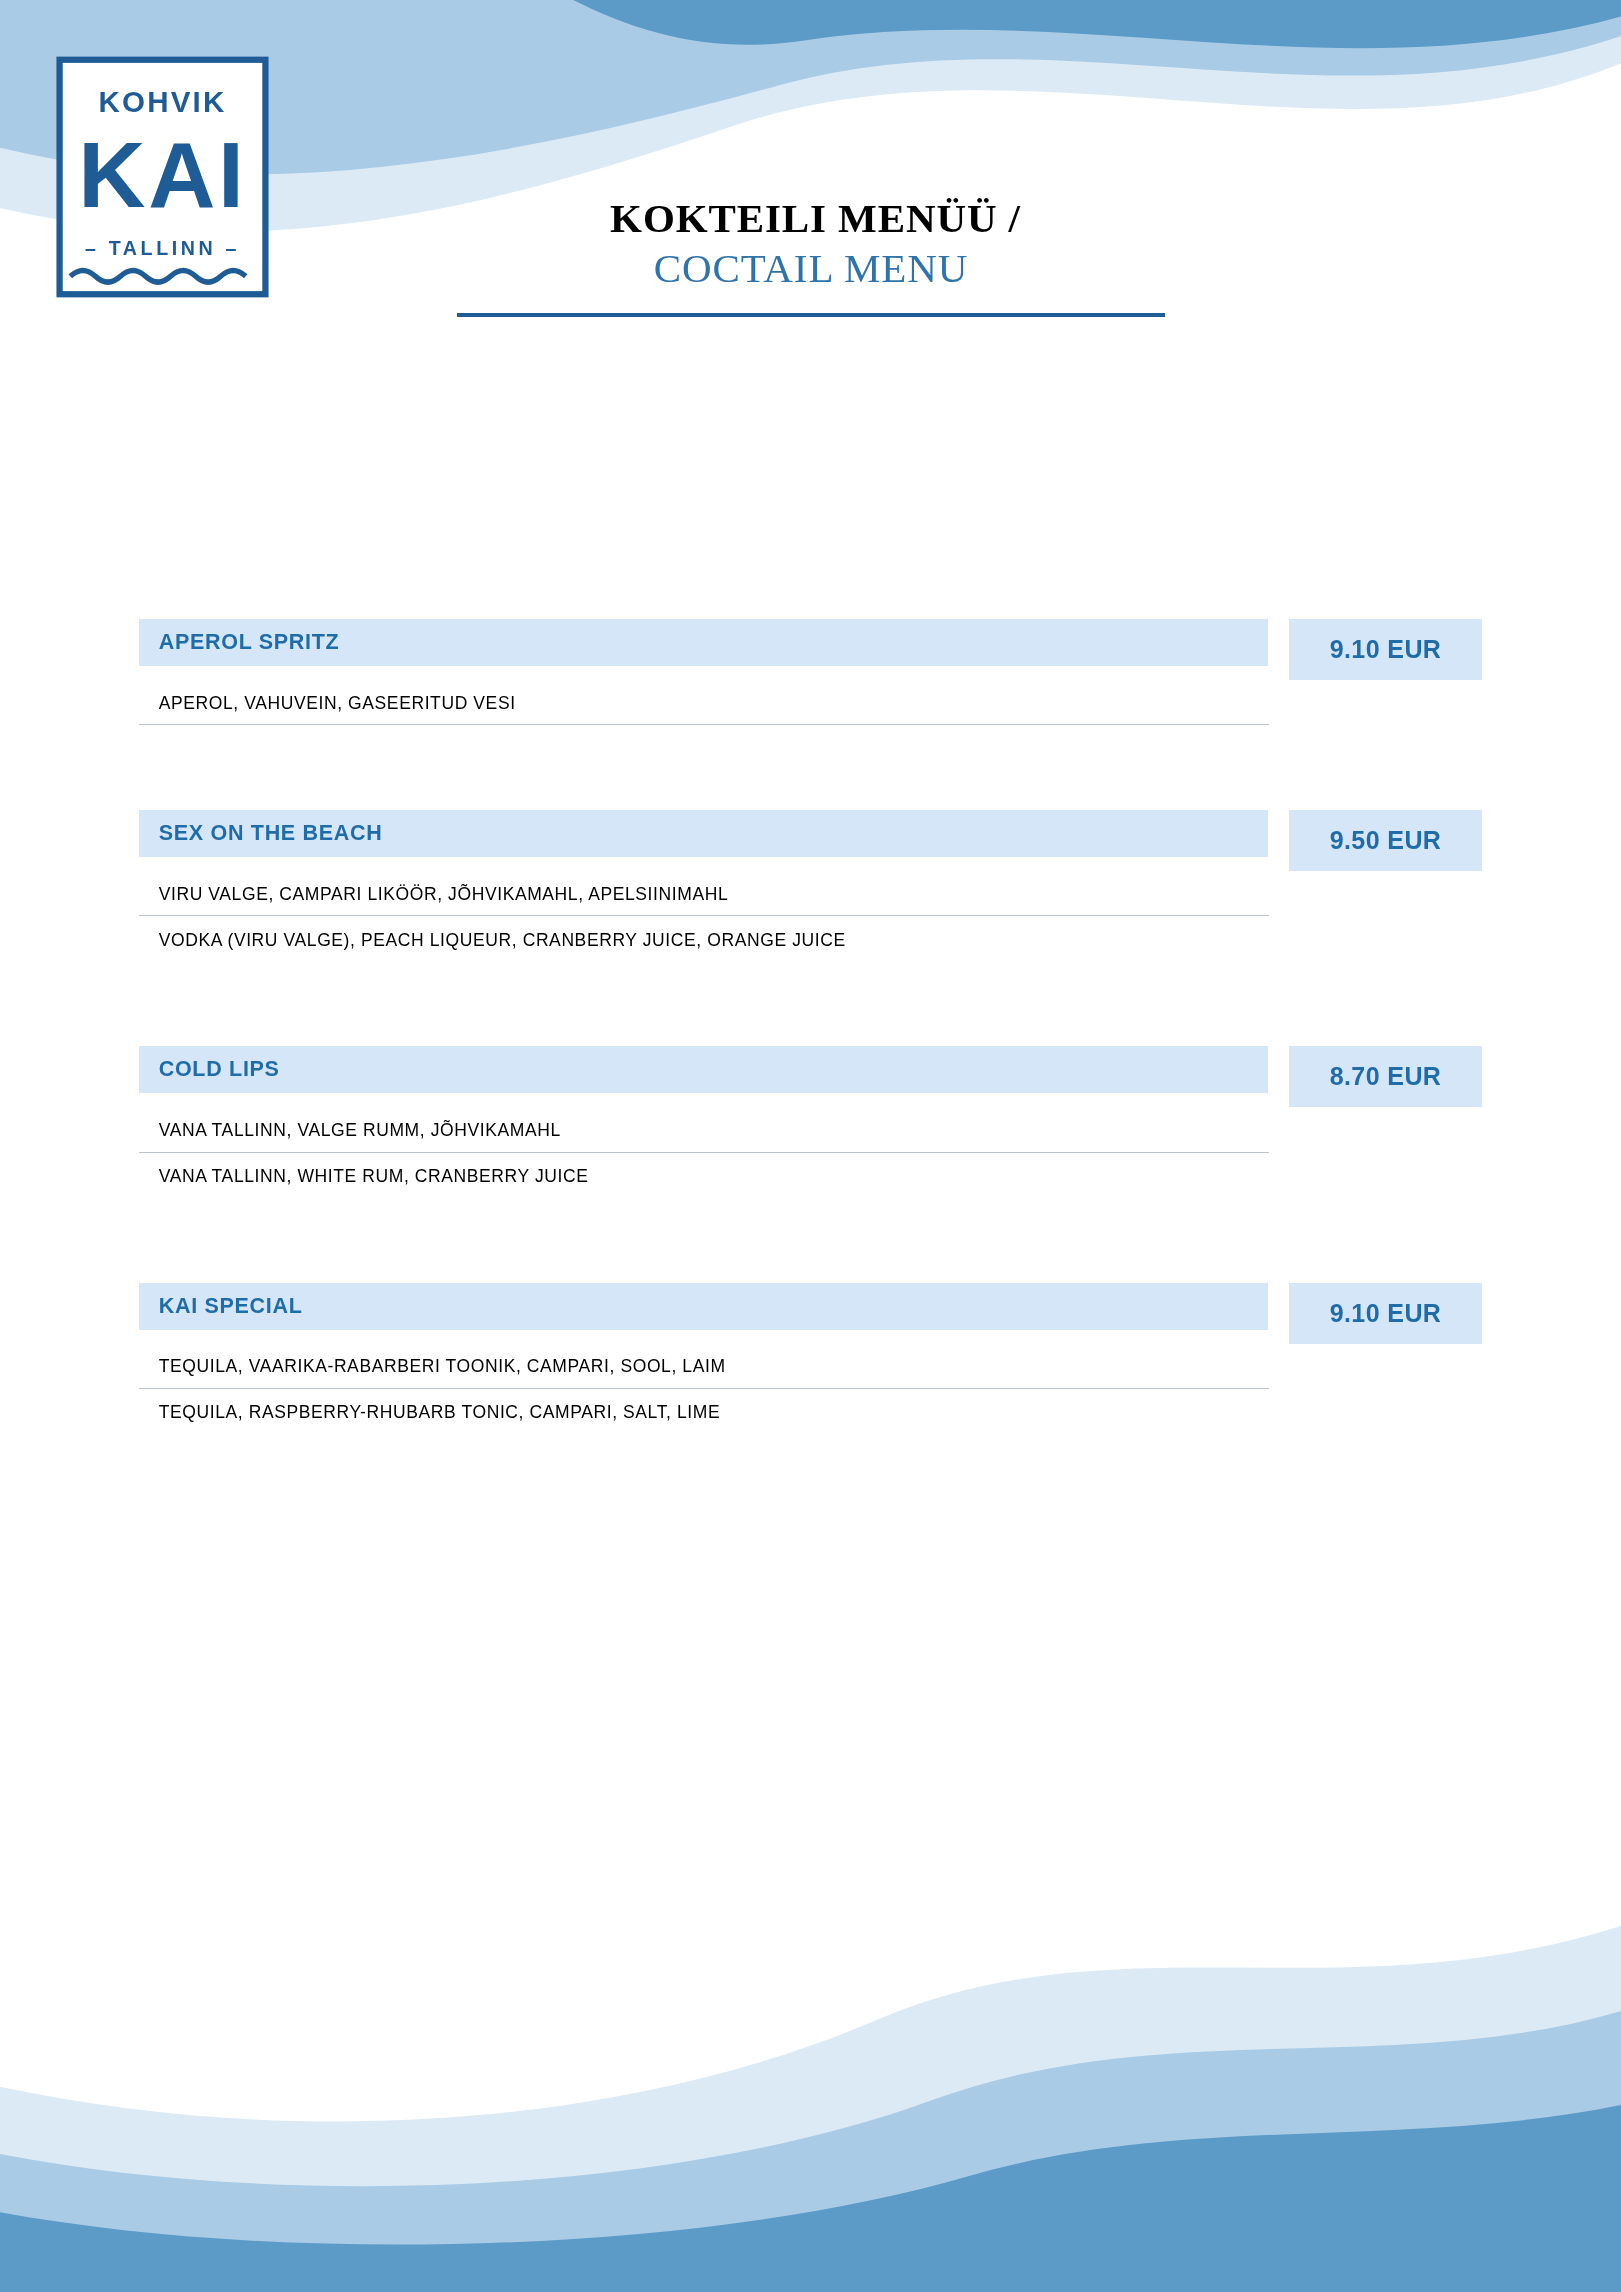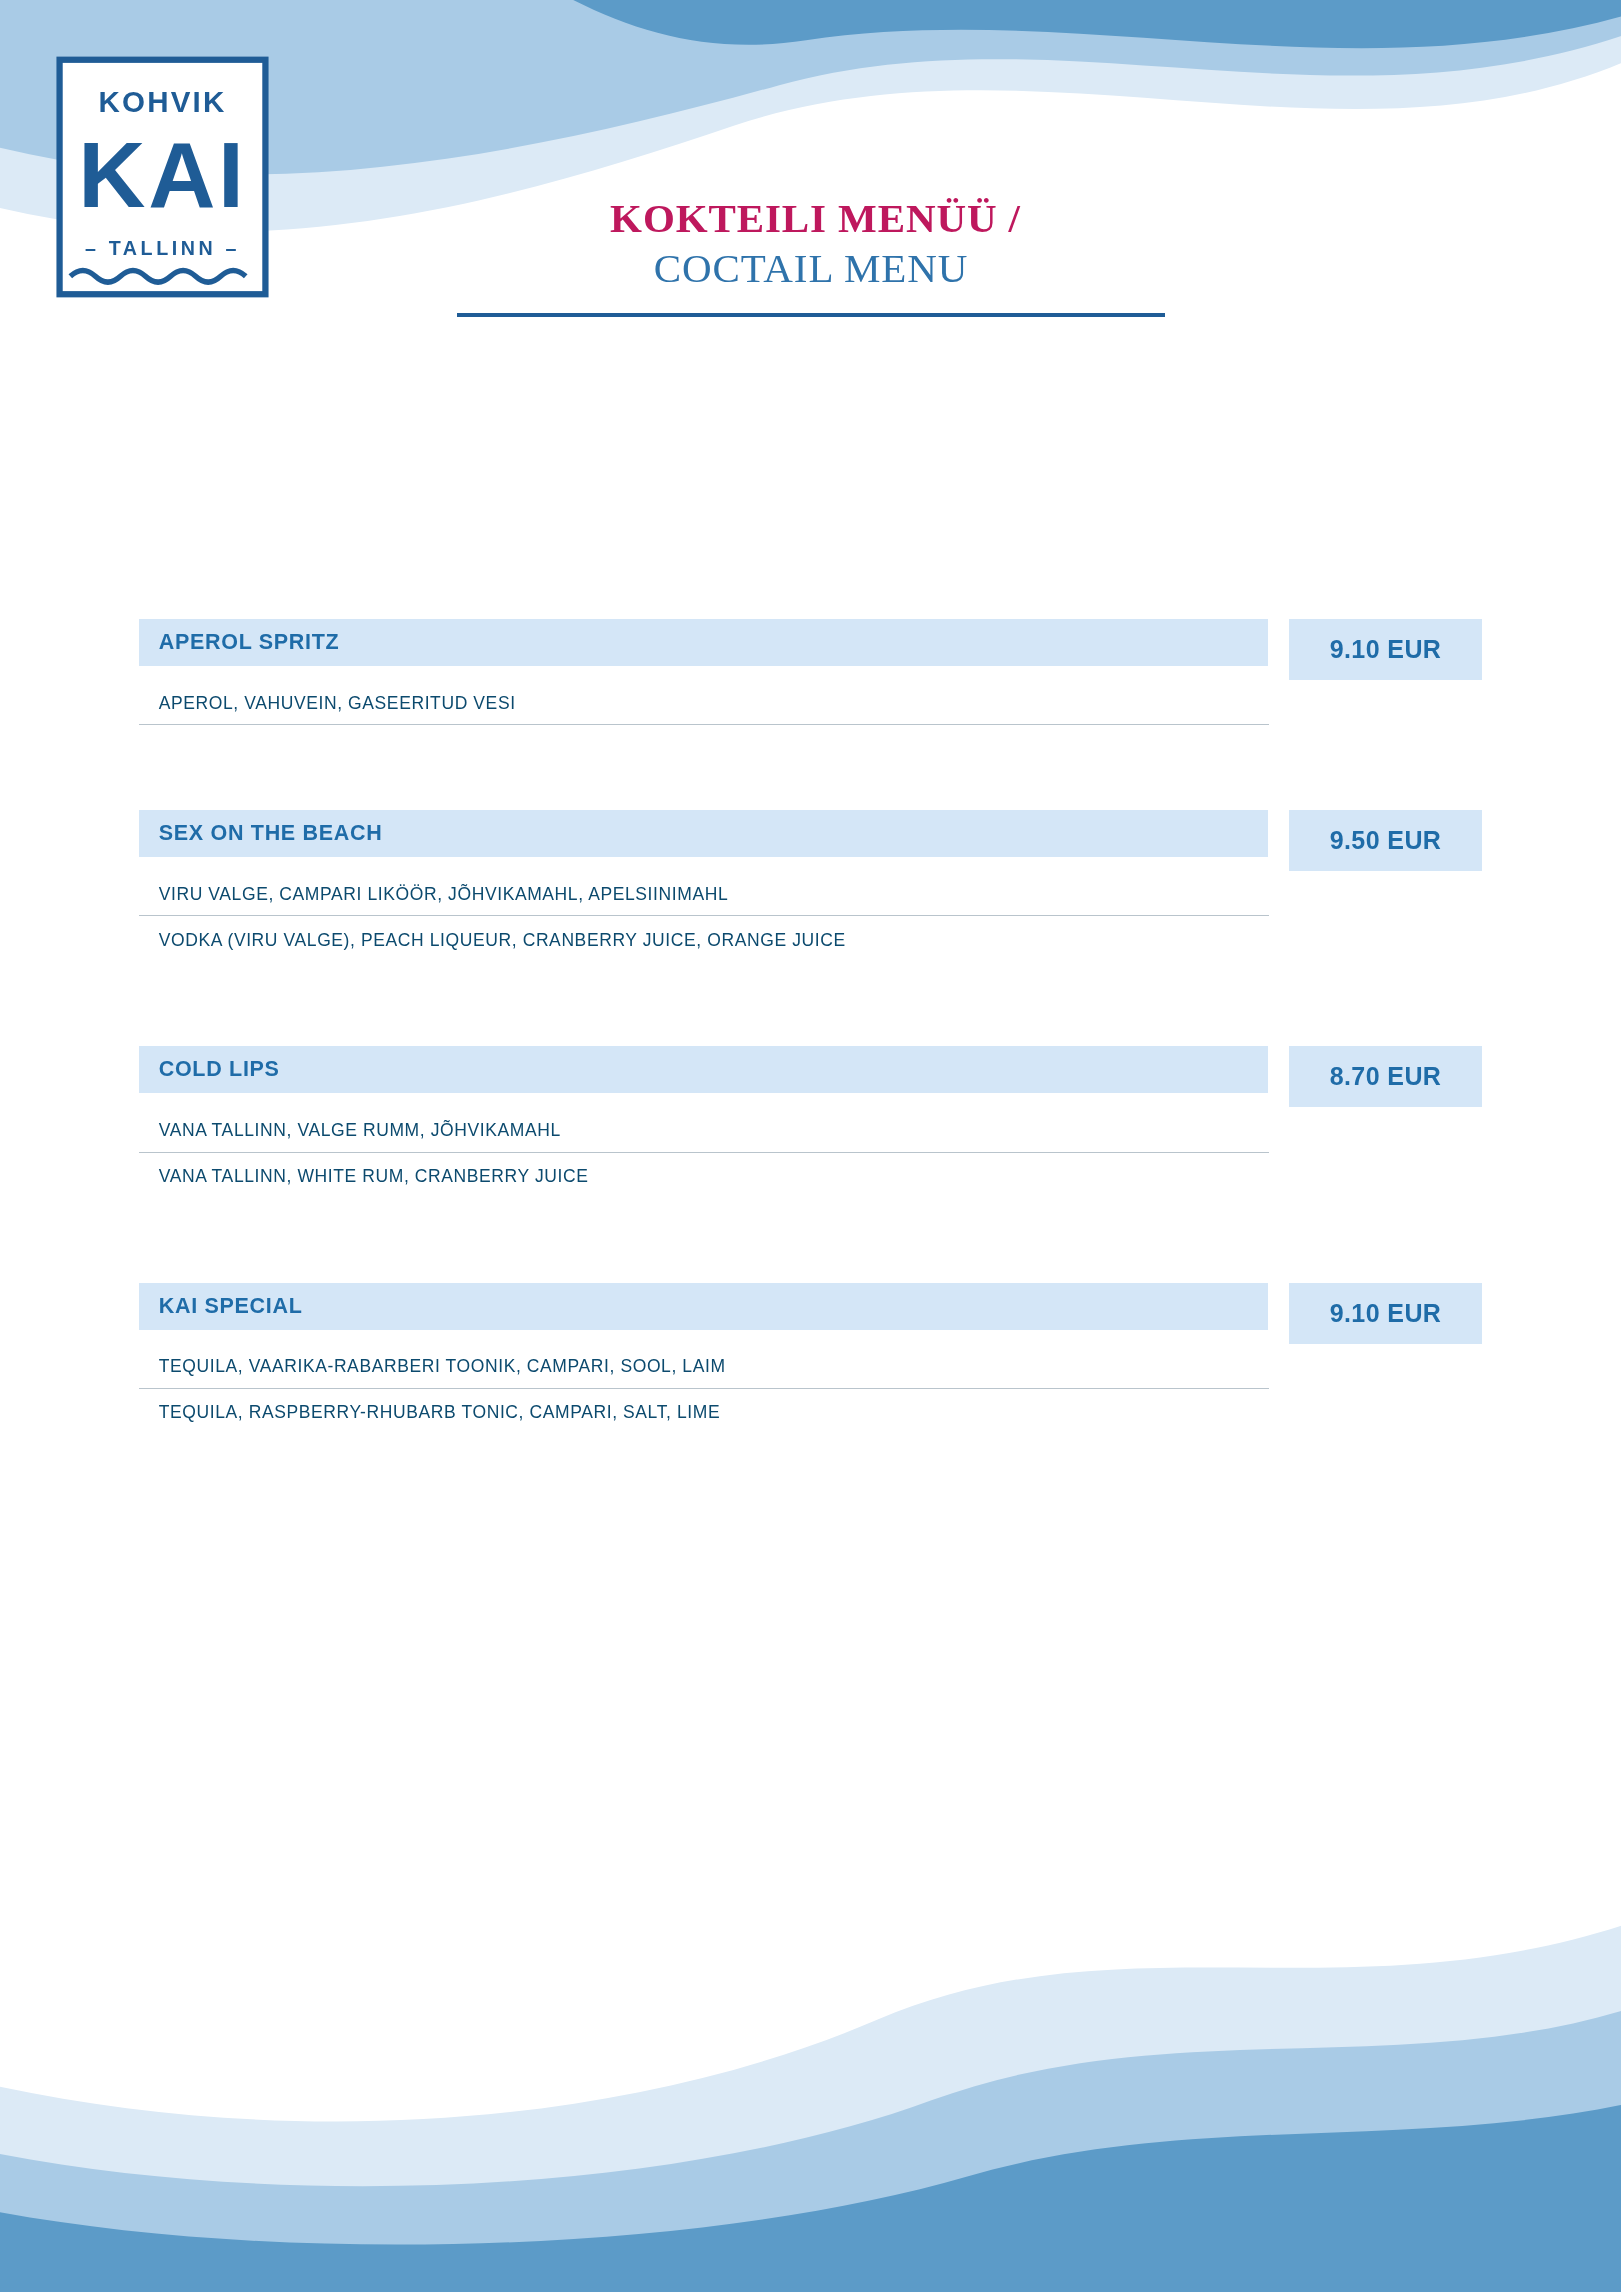--- a/index.html
+++ b/index.html
@@ -54,21 +54,21 @@
     top: 193px;
     left: 0;
     width: 1622px;
     text-align: center;
   }
   .title-line1 {
     font-family: "Liberation Serif", serif;
     font-weight: bold;
     font-size: 41px;
     letter-spacing: 0.9px;
-    color: #be185d;
+    color: #000000;
     line-height: 1.22;
     margin-left: 9px;
   }
   .title-line2 {
     font-family: "Liberation Serif", serif;
     font-weight: normal;
     font-size: 41px;
     letter-spacing: 0.9px;
     color: #2f73ab;
     line-height: 1.22;
@@ -122,21 +122,21 @@
     align-items: center;
     justify-content: center;
     box-sizing: border-box;
   }
   .item-desc {
     width: 1130px;
     box-sizing: border-box;
     padding: 12.5px 0 10.7px 19.7px;
     font-size: 17.5px;
     letter-spacing: 0.6px;
-    color: #0c4a6e;
+    color: #000000;
     border-bottom: 0.9px solid #b9c4cc;
   }
   .item-desc.last {
     border-bottom: none;
     padding-top: 13.4px;
   }
 </style>
 </head>
 <body>
 

